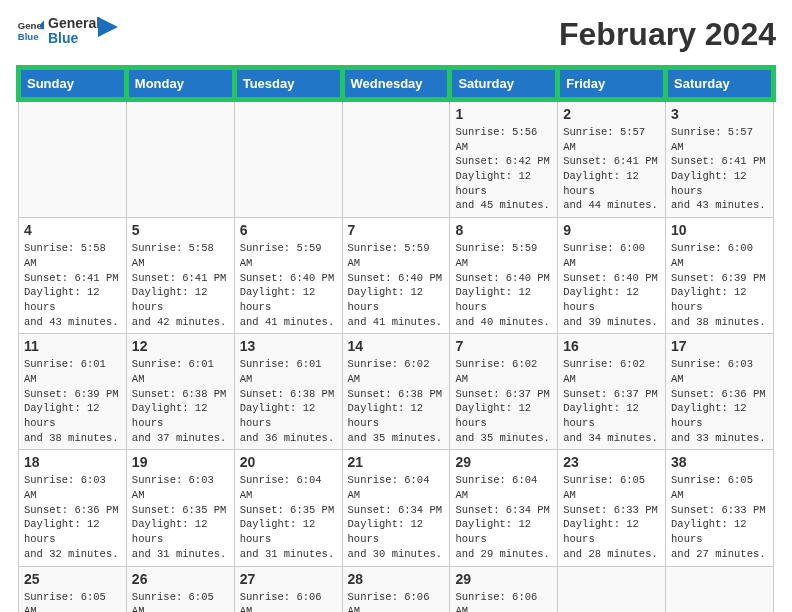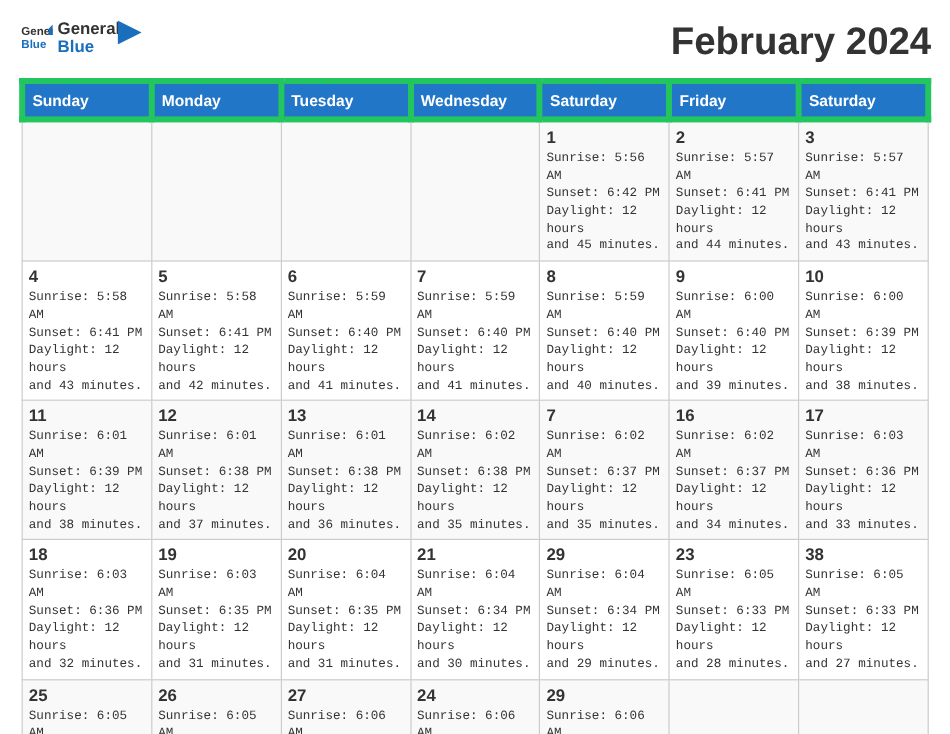--- a/index.html
+++ b/index.html
@@ -231,21 +231,21 @@
         </td>
         <td>
           <div class="day-number">26</div>
           <div class="day-detail">Sunrise: 6:05 AM<br>Sunset: 6:32 PM<br>Daylight: 12 hours<br>and 26 minutes.</div>
         </td>
         <td>
           <div class="day-number">27</div>
           <div class="day-detail">Sunrise: 6:06 AM<br>Sunset: 6:31 PM<br>Daylight: 12 hours<br>and 25 minutes.</div>
         </td>
         <td>
-          <div class="day-number">24</div>
+          <div class="day-number">28</div>
           <div class="day-detail">Sunrise: 6:06 AM<br>Sunset: 6:31 PM<br>Daylight: 12 hours<br>and 24 minutes.</div>
         </td>
         <td>
           <div class="day-number">29</div>
           <div class="day-detail">Sunrise: 6:06 AM<br>Sunset: 6:30 PM<br>Daylight: 12 hours<br>and 23 minutes.</div>
         </td>
         <td class="empty-cell"></td>
         <td class="empty-cell"></td>
       </tr>
     </tbody>

